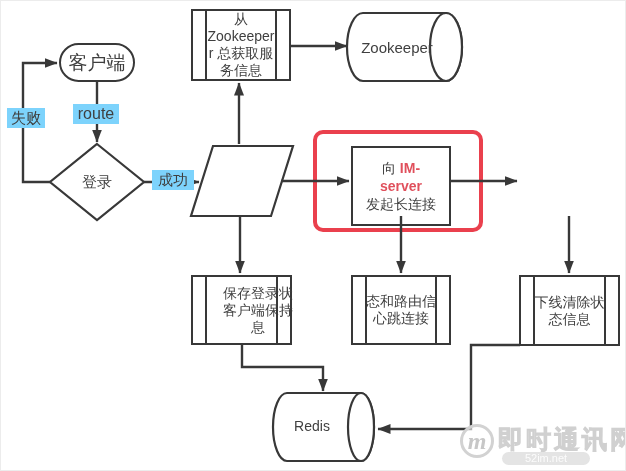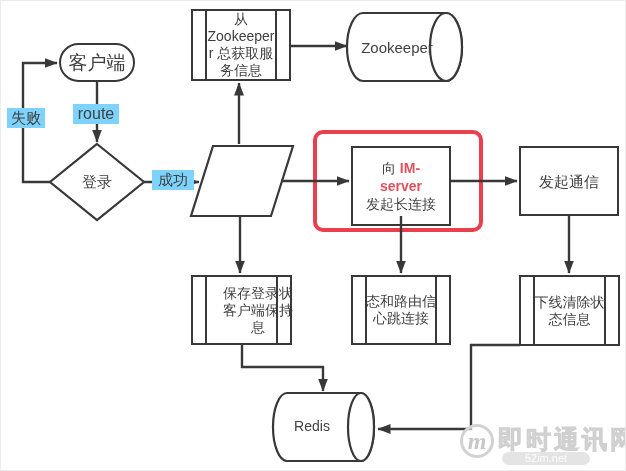--- a/index.html
+++ b/index.html
@@ -68,23 +68,20 @@
   </div>
 
   <div class="node" style="left:350px;top:145px;width:100px;height:80px;font-size:14px;line-height:18px;z-index:1;">
     <div>
         <div class="ln"><span>向 </span><span class="accent">IM-</span></div>
         <div class="ln"><span class="accent">server</span></div>
         <div class="ln"><span>发起长连接</span></div>
       </div>
   </div>
 
-  <div class="node" style="left:518px;top:145px;width:100px;height:70px;font-size:15px;">
-    <span>发起通信</span>
-  </div>
 
   <div class="node preproc" style="left:190px;top:274px;width:101px;height:70px;padding-left:33px;">
     <div>
         <div class="ln"><span>保存登录状</span></div>
         <div class="ln"><span>客户端保持</span></div>
         <div class="ln"><span>息</span></div>
       </div>
   </div>
 
   <div class="node preproc" style="left:350px;top:274px;width:100px;height:70px;">

